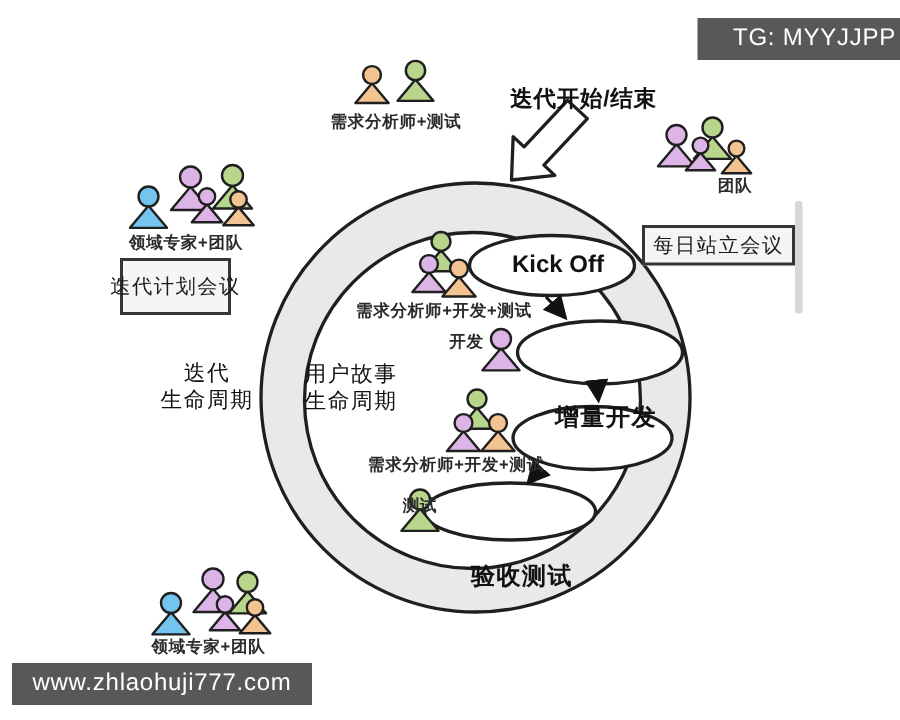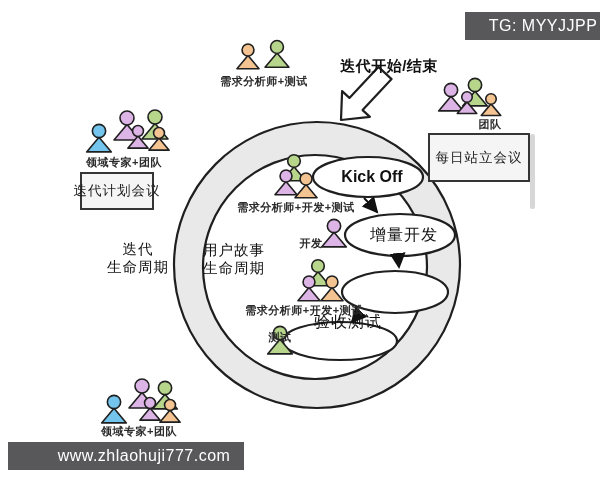--- a/index.html
+++ b/index.html
@@ -21,21 +21,21 @@
   }
   .role-label{
     position:absolute;z-index:3;transform:translate(-50%,-50%);
     font-size:11px;font-weight:700;color:#2b2b2b;white-space:nowrap;letter-spacing:0.5px;
   }
   .stage-label{
     position:absolute;z-index:3;transform:translate(-50%,-50%);
     white-space:nowrap;color:#111;
   }
   .stage-en{font-size:16px;font-weight:700;}
-  .stage-cn{font-size:16px;font-weight:400;letter-spacing:1px;}
+  .stage-cn{font-size:16px;font-weight:700;letter-spacing:1px;margin-top:44px;}
   .big-label{
     position:absolute;z-index:3;transform:translate(-50%,-50%);
     font-size:15px;font-weight:700;color:#111;white-space:nowrap;letter-spacing:0.5px;
   }
   .lifecycle{
     position:absolute;z-index:3;transform:translate(-50%,-50%);
     font-size:14.5px;font-weight:400;color:#111;text-align:center;
     line-height:18px;white-space:nowrap;letter-spacing:1px;
   }
   .scroll-artifact{
@@ -178,43 +178,43 @@
           </g>
           <g>
             <path d="M 170 410.07 L 159.86 422.16 L 180.14 422.16 Z" fill="#f3c492" stroke="#1f1f1f" stroke-width="1.6" stroke-linejoin="round"></path>
             <circle cx="170" cy="405" r="5.46" fill="#f3c492" stroke="#1f1f1f" stroke-width="1.6"></circle>
           </g>
         </g>
       </g>
   </svg>
 
   <div class="banner" style="left:465px;top:12px;width:156px;height:28px;">TG: MYYJJPP</div>
-  <div class="banner" style="left:8px;top:442px;width:200px;height:28px;padding-left:36px;">www.zhlaohuji777.com</div>
+  <div class="banner" style="left:8px;top:442px;width:200px;height:28px;">www.zhlaohuji777.com</div>
 
   <div class="meeting-box" style="left:80px;top:172px;width:74px;height:38px;">迭代计划会议</div>
-  <div class="meeting-box" style="left:428px;top:133px;width:102px;height:49px;">每日站立会议</div>
+  <div class="meeting-box" style="left:428px;top:150px;width:102px;height:27px;">每日站立会议</div>
 
   <div class="big-label" style="left:389px;top:66px;">迭代开始/结束</div>
 
   <div class="lifecycle" style="left:138px;top:258px;">
     <div>迭代</div>
     <div>生命周期</div>
   </div>
   <div class="lifecycle" style="left:234px;top:259px;">
     <div>用户故事</div>
     <div>生命周期</div>
   </div>
 
   <div class="stage-label stage-en" style="left:372px;top:177px;">Kick Off</div>
   <div class="stage-label stage-cn" style="left:404px;top:235px;">增量开发</div>
-  <div class="stage-label stage-cn" style="left:348px;top:322px;">验收测试</div>
+  <div class="stage-label stage-cn" style="left:348px;top:341px;">验收测试</div>
 
   <div class="role-label" style="left:264px;top:81px;font-weight:600;">需求分析师+测试</div>
   <div class="role-label" style="left:124px;top:162px;font-weight:600;">领域专家+团队</div>
   <div class="role-label" style="left:473px;top:124px;font-weight:600;margin-left:17px;">团队</div>
   <div class="role-label" style="left:296px;top:207px;">需求分析师+开发+测试</div>
-  <div class="role-label" style="left:311px;top:243px;">开发</div>
+  <div class="role-label" style="left:311px;top:228px;">开发</div>
   <div class="role-label" style="left:304px;top:310px;">需求分析师+开发+测试</div>
   <div class="role-label" style="left:280px;top:337px;">测试</div>
   <div class="role-label" style="left:139px;top:431px;font-weight:600;">领域专家+团队</div>
 
   <div class="scroll-artifact" style="left:530px;top:134px;height:75px;"></div>
 </div>
 
 </body></html>

